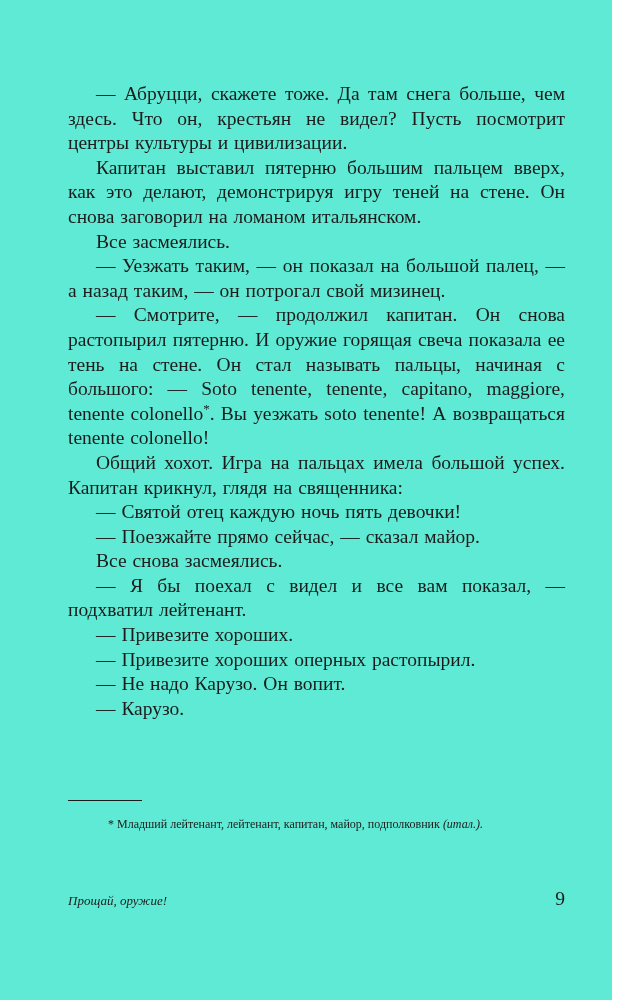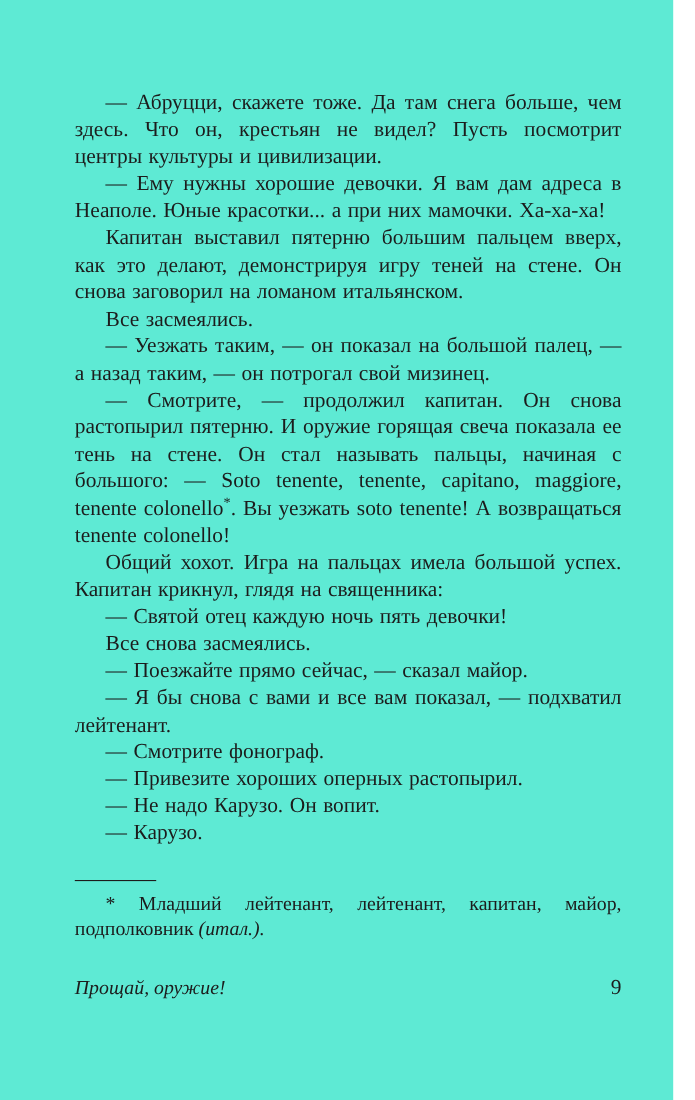--- a/index.html
+++ b/index.html
@@ -41,61 +41,60 @@
     top: 800px;
     width: 497px;
   }
   .footnote-rule {
     width: 74px;
     height: 0;
     border-top: 1.5px solid #1c1c1c;
     margin: 0 0 9px 0;
   }
   p.footnote {
-    margin: 0;
-    font-size: 18px;
+    margin: 12px;
+    font-size: 12px;
     line-height: 22.5px;
     text-align: justify;
     text-indent: 28px;
   }
   .footer {
     position: absolute;
     left: 68px;
     width: 497px;
     top: 888px;
     display: flex;
     justify-content: space-between;
     align-items: baseline;
   }
   .footer-title {
     font-style: italic;
-    font-size: 18px;
+    font-size: 13px;
   }
   .page-number {
     font-size: 19.5px;
   }
 </style>
 </head>
 <body>
 
 <div class="page">
 
   <div class="text-block">
     <p class="para">— Абруцци, скажете тоже. Да там снега больше, чем здесь. Что он, крестьян не видел? Пусть посмотрит центры культуры и цивилизации.</p>
-    <p class="para">— Ему нужны хорошие девочки. Я вам дам адреса в Неаполе. Юные красотки... а при них мамочки. Ха-ха-ха!</p>
     <p class="para">Капитан выставил пятерню большим пальцем вверх, как это делают, демонстрируя игру теней на стене. Он снова заговорил на ломаном итальянском.</p>
     <p class="para">Все засмеялись.</p>
     <p class="para">— Уезжать таким, — он показал на большой палец, — а назад таким, — он потрогал свой мизинец.</p>
     <p class="para"><span>— Смотрите, — продолжил капитан. Он снова растопырил пятерню. И оружие горящая свеча показала ее тень на стене. Он стал называть пальцы, начиная с большого: — Soto tenente, tenente, capitano, maggiore, tenente colonello</span><sup class="fn-mark">*</sup><span>. Вы уезжать soto tenente! А возвращаться tenente colonello!</span></p>
     <p class="para">Общий хохот. Игра на пальцах имела большой успех. Капитан крикнул, глядя на священника:</p>
     <p class="para">— Святой отец каждую ночь пять девочки!</p>
+    <p class="para">— Поезжайте прямо сейчас, — сказал майор.</p>
     <p class="para">Все снова засмеялись.</p>
-    <p class="para">— Поезжайте прямо сейчас, — сказал майор.</p>
-    <p class="para">— Я бы снова с вами и все вам показал, — подхватил лейтенант.</p>
-    <p class="para">— Смотрите фонограф.</p>
+    <p class="para">— Я бы поехал с видел и все вам показал, — подхватил лейтенант.</p>
+    <p class="para">— Привезите хороших.</p>
     <p class="para">— Привезите хороших оперных растопырил.</p>
     <p class="para">— Не надо Карузо. Он вопит.</p>
     <p class="para">— Карузо.</p>
   </div>
 
   <div class="footnote-section">
     <div class="footnote-rule"></div>
     <p class="footnote"><span>*</span><span> Младший лейтенант, лейтенант, капитан, майор, подполковник </span><em>(итал.).</em></p>
   </div>
 

